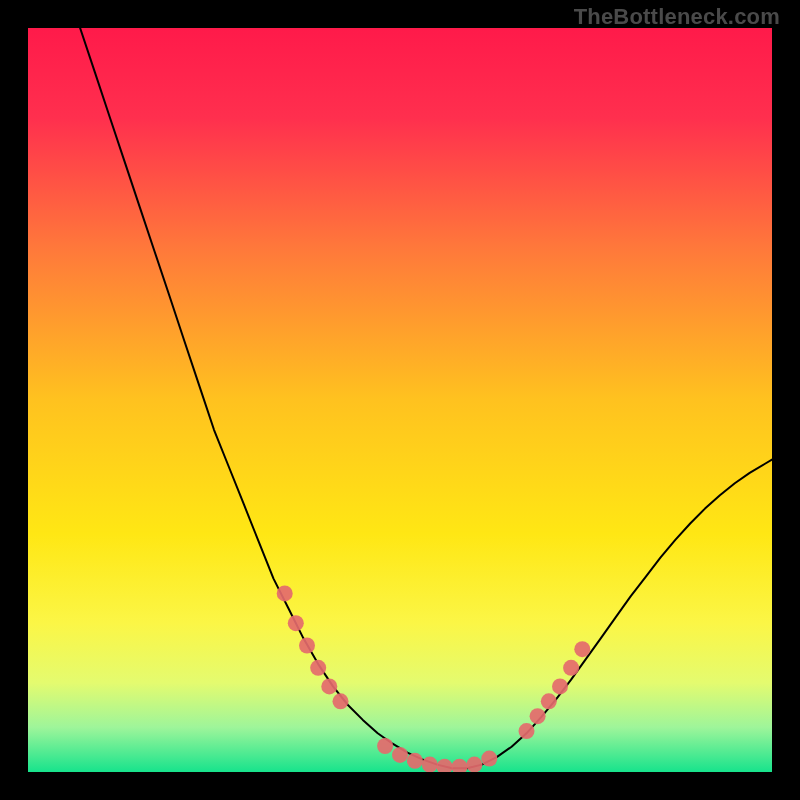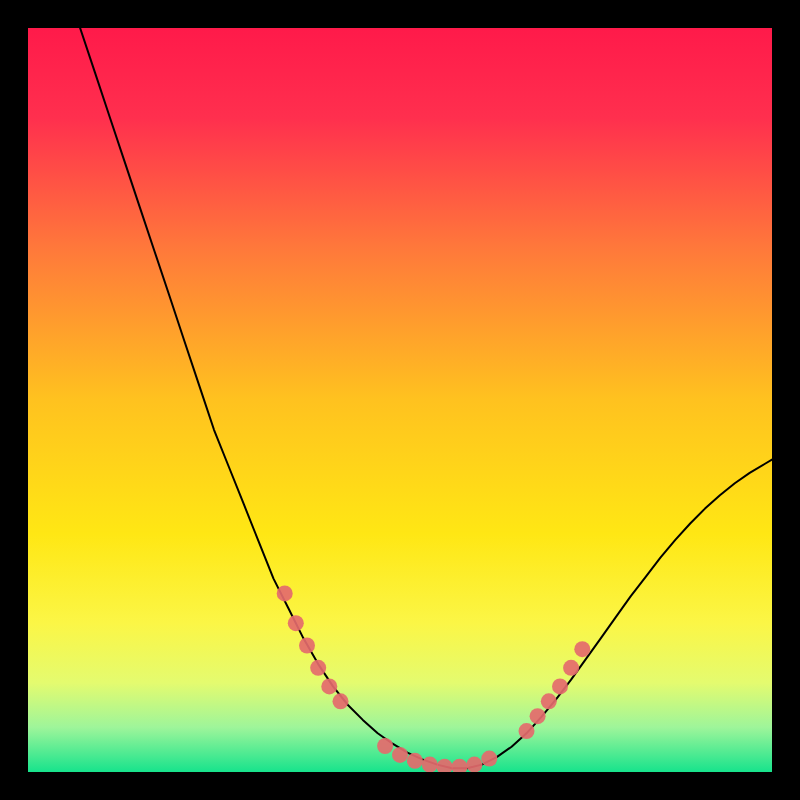--- a/index.html
+++ b/index.html
@@ -73,13 +73,14 @@
         <circle cx="372.0" cy="726.9" r="8" fill="#e46a6d" fill-opacity="0.92"></circle>
         <circle cx="386.9" cy="732.8" r="8" fill="#e46a6d" fill-opacity="0.92"></circle>
         <circle cx="401.8" cy="736.6" r="8" fill="#e46a6d" fill-opacity="0.92"></circle>
         <circle cx="416.6" cy="738.8" r="8" fill="#e46a6d" fill-opacity="0.92"></circle>
         <circle cx="431.5" cy="738.8" r="8" fill="#e46a6d" fill-opacity="0.92"></circle>
         <circle cx="446.4" cy="736.6" r="8" fill="#e46a6d" fill-opacity="0.92"></circle>
         <circle cx="461.3" cy="730.6" r="8" fill="#e46a6d" fill-opacity="0.92"></circle>
       </g>
   </svg>
 
+  <div class="watermark">TheBottleneck.com</div>
 </div>
 
 </body></html>

